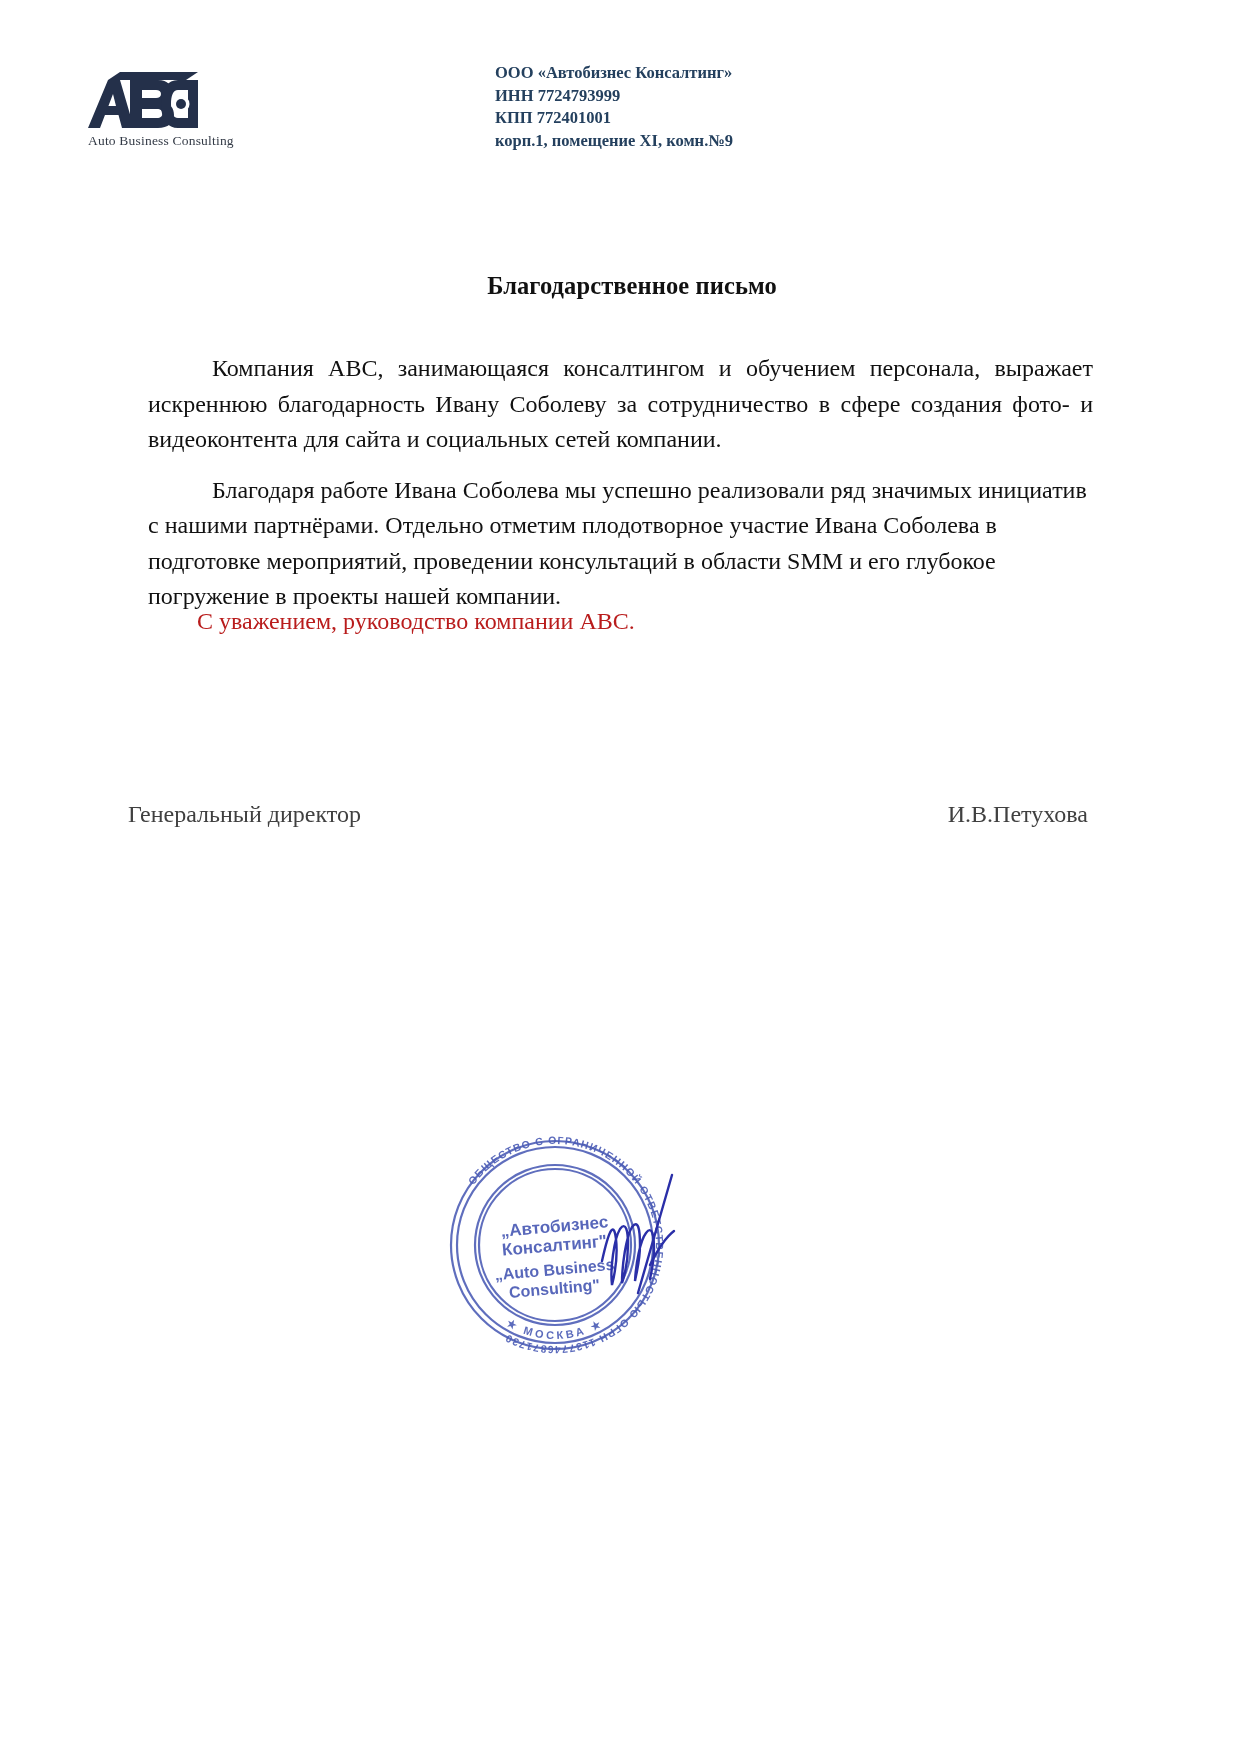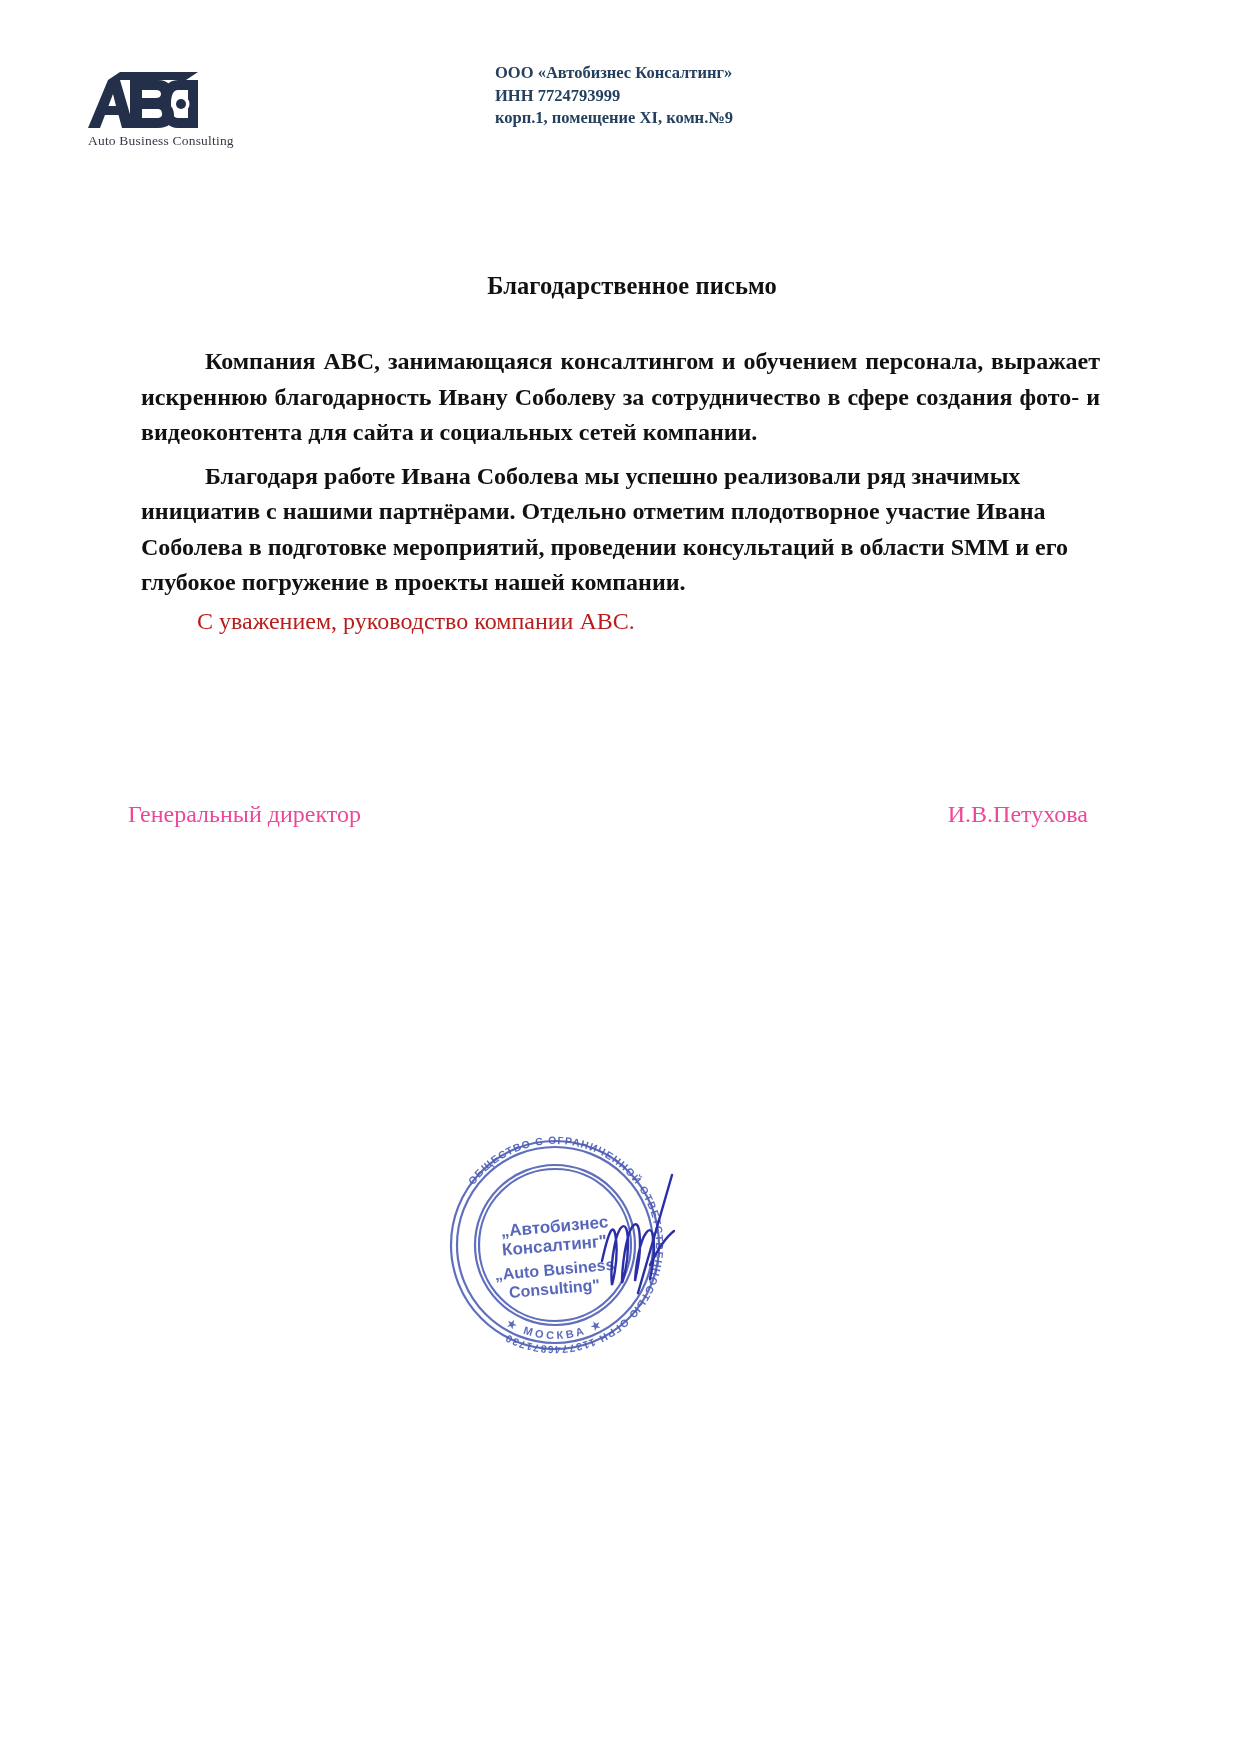--- a/index.html
+++ b/index.html
@@ -73,23 +73,22 @@
     position: absolute;
     top: 336px;
     left: 133px;
     width: 975px;
     font-size: 24px;
     line-height: 35.5px;
     color: #111111;
     text-align: justify;
   }
   .body-text p {
-    margin: 8px;
+    margin: 15px;
     text-indent: 64px;
-    font-weight: bold;
   }
   .body-text p.last-line-left {
     text-align: left;
   }
   .closing {
     position: absolute;
     top: 604px;
     left: 133px;
     width: 975px;
     font-size: 24px;
@@ -101,21 +100,21 @@
   
   .signature-row {
     position: absolute;
     top: 801px;
     left: 128px;
     width: 960px;
     display: flex;
     justify-content: space-between;
     align-items: baseline;
     font-size: 24px;
-    color: #ec4899;
+    color: #404040;
   }
   .sig-title { white-space: nowrap; }
   .sig-name { white-space: nowrap; }
 
   
   .stamp-area {
     position: absolute;
     left: 430px;
     top: 1120px;
     width: 340px;
@@ -147,20 +146,21 @@
                  M92 20 C87 20 85 26 85 34 C85 42 87 48 92 48 L102 48 L102 20 Z" fill="#24304a"></path>
         <circle cx="95" cy="34" r="8.5" fill="#ffffff"></circle>
         <circle cx="95" cy="34" r="5" fill="#24304a"></circle>
       </svg>
       <div class="logo-tagline">Auto Business Consulting</div>
     </div>
 
     <div class="company-info">
       <div>ООО «Автобизнес Консалтинг»</div>
       <div>ИНН 7724793999</div>
+      <div>КПП 772401001</div>
       <div>корп.1, помещение XI, комн.№9</div>
     </div>
 
   </div>
 
   <div class="doc-title">Благодарственное письмо</div>
 
   <div class="body-text">
     <p>Компания ABC, занимающаяся консалтингом и обучением персонала, выражает искреннюю благодарность Ивану Соболеву за сотрудничество в сфере создания фото- и видеоконтента для сайта и социальных сетей компании.</p>
     <p class="last-line-left">Благодаря работе Ивана Соболева мы успешно реализовали ряд значимых инициатив с нашими партнёрами. Отдельно отметим плодотворное участие Ивана Соболева в подготовке мероприятий, проведении консультаций в области SMM и его глубокое погружение в проекты нашей компании.</p>

